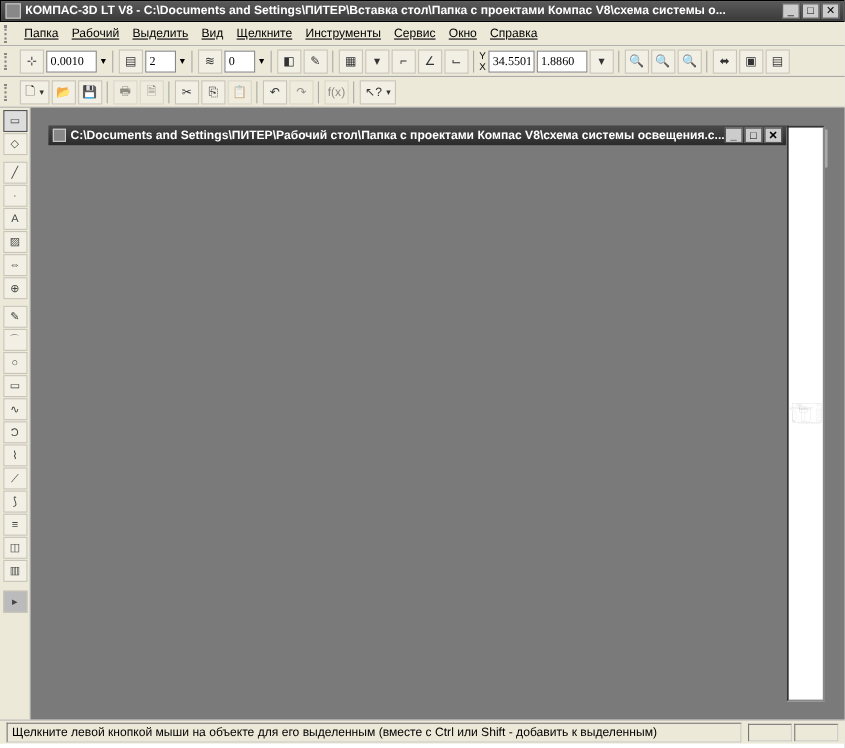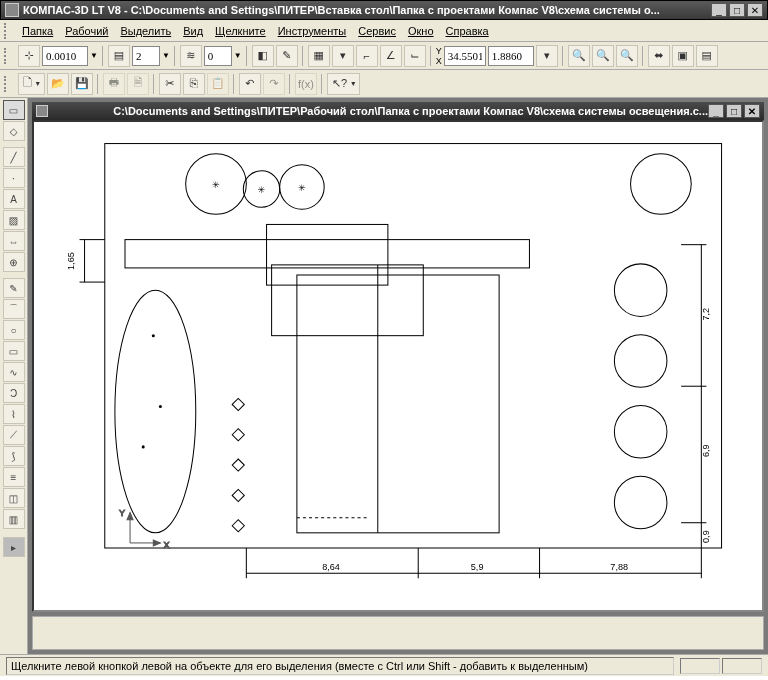--- a/index.html
+++ b/index.html
@@ -22,21 +22,21 @@
   .tsep { width: 2px; height: 20px; border-left: 1px solid #aaa; margin: 0 2px; }
   .tinput { height: 20px; border: 1px solid #888; background: #fff; padding: 0 3px; font-size: 11px; font-family: Liberation Serif, serif; }
   .dd { display:flex; align-items:center; }
   .ddarrow { font-size:8px; padding-left:2px; }
 
   .workarea { display: flex; height: 556px; }
   .lefttools { width: 28px; background: #ece9d8; border-right: 1px solid #aaa; display: flex; flex-direction: column; align-items: center; padding-top: 2px; gap: 1px; }
   .lbtn { width: 22px; height: 20px; border: 1px solid #c8c4b8; background: #f2efe4; display:flex; align-items:center; justify-content:center; font-size:10px; color:#444; cursor:pointer;}
   .lbtn.active { border:1px solid #555; background:#ddd; }
 
-  .docwrap { flex: 1; background: #7a7a7a; padding: 4px; display:flex; flex-direction:column;text-align:right; }
+  .docwrap { flex: 1; background: #7a7a7a; padding: 16px; display:flex; flex-direction:row;text-align:right; }
   .doctitle { height: 18px; background: linear-gradient(#4a4a4a,#2a2a2a); color:#fff; display:flex; align-items:center; padding:0 4px; font-size:11px; font-weight:bold; }
   .doctitle .dicon { width:12px; height:12px; background:#888; border:1px solid #ccc; margin-right:4px; }
   .doctitle .dtext { flex:1; white-space:nowrap; overflow:hidden; text-overflow:ellipsis;}
   .canvas { flex:1; background:#fff; border:2px inset #888; position:relative; overflow:hidden; }
   .canvas svg { width:100%; height:100%; }
 
   .bottompanel { height: 34px; background:#ece9d8; margin-top:4px; border:1px solid #aaa; }
 
   .statusbar { height: 22px; display:flex; align-items:center; padding:0 6px; border-top:1px solid #aaa; font-size:11px; background:#ece9d8; }
   .statusbar .stext { flex:1; border:1px inset #ccc; padding:2px 4px; margin-right:4px; white-space:nowrap; overflow:hidden; }
@@ -240,16 +240,16 @@
           <text x="128" y="420" class="svgtext">X</text>
           <text x="84" y="388" class="svgtext">Y</text>
         </g>
       </svg>
     </div>
     <div class="bottompanel"></div>
   </div>
 </div>
 
 <div class="statusbar">
-  <div class="stext">Щелкните левой кнопкой левой на объекте для его выделения (вместе с Ctrl или Shift - добавить к выделенным)</div>
+  <div class="stext">Щелкните левой кнопкой мыши на объекте для его выделенным (вместе с Ctrl или Shift - добавить к выделенным)</div>
   <div class="sbox"></div>
   <div class="sbox"></div>
 </div>
 
 </body></html>

